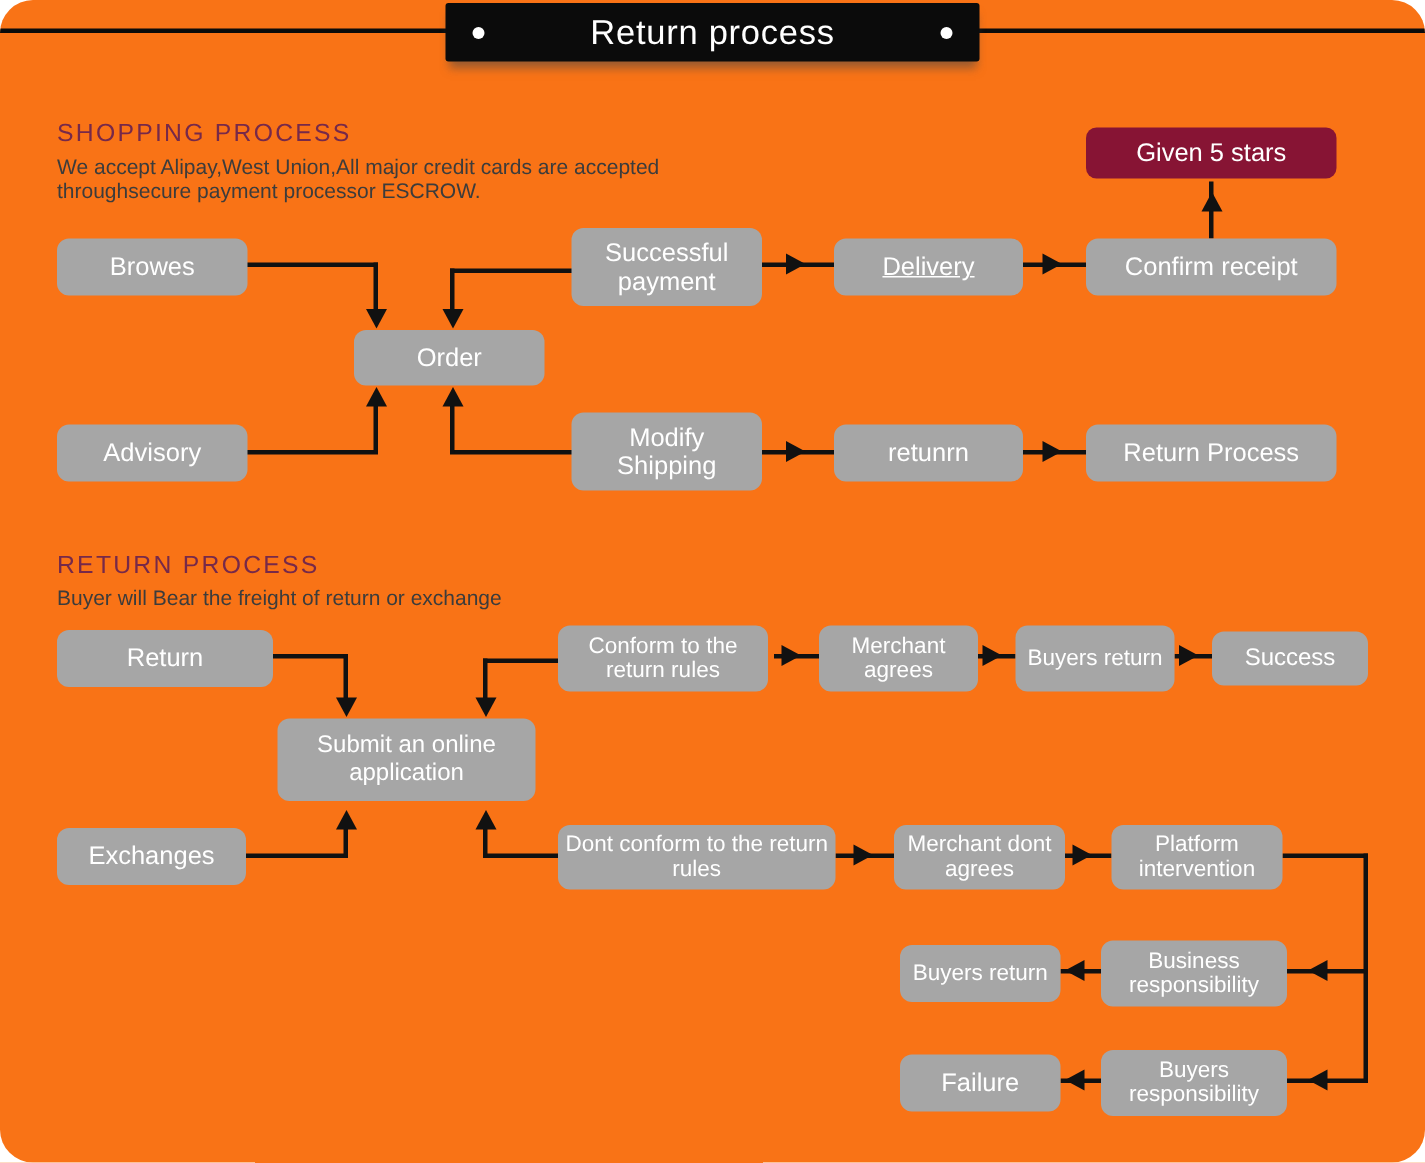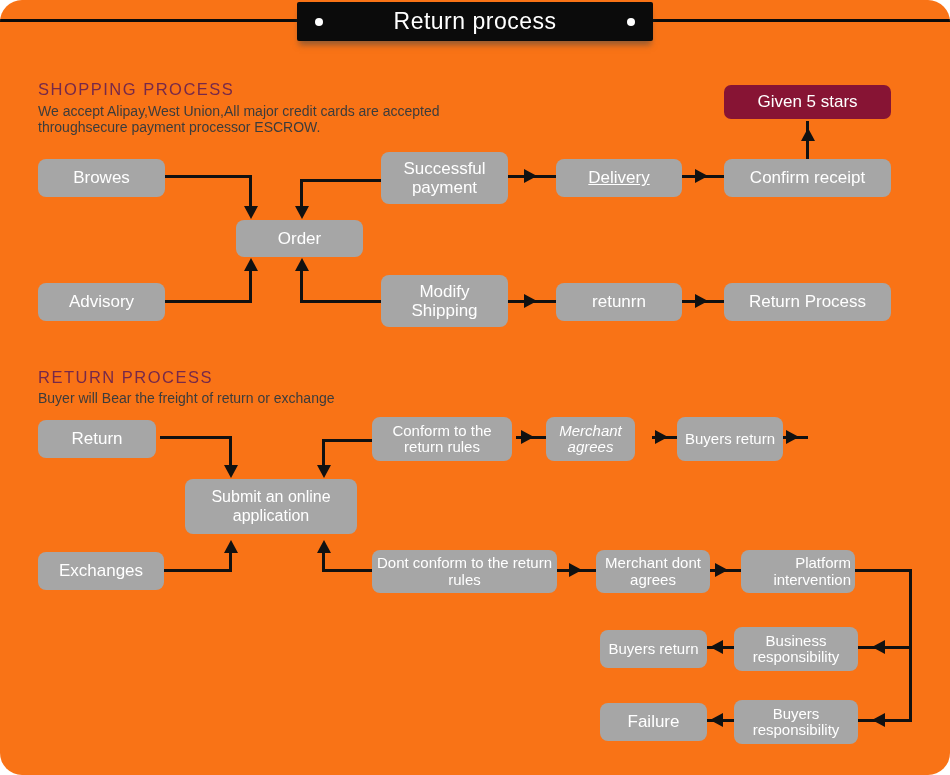--- a/index.html
+++ b/index.html
@@ -148,27 +148,28 @@
 
   <div class="hl" style="left:707px; top:646px; width:27px;"></div>
   <div class="ah left" style="left:710px; top:640px;"></div>
 
   <div class="hl" style="left:858px; top:719px; width:53px;"></div>
   <div class="ah left" style="left:872px; top:713px;"></div>
 
   <div class="hl" style="left:707px; top:719px; width:27px;"></div>
   <div class="ah left" style="left:710px; top:713px;"></div>
 
-  <div class="node" style="left:38px; top:420px; width:118px; height:38px;">Return</div>
+  <div class="node" style="left:38px; top:420px; width:144px; height:38px;">Return</div>
   <div class="node sm" style="left:372px; top:417px; width:140px; height:44px;">Conform to the return rules</div>
-  <div class="node sm" style="left:546px; top:417px; width:89px; height:44px;font-style:italic;">Merchant agrees</div>
+  <div class="node sm" style="left:546px; top:417px; width:106px; height:44px;">Merchant agrees</div>
   <div class="node sm" style="left:677px; top:417px; width:106px; height:44px;">Buyers return</div>
+  <div class="node md" style="left:808px; top:421px; width:104px; height:36px;">Success</div>
   <div class="node md" style="left:185px; top:479px; width:172px; height:55px;">Submit an online application</div>
   <div class="node" style="left:38px; top:552px; width:126px; height:38px;">Exchanges</div>
   <div class="node sm" style="left:372px; top:550px; width:185px; height:43px;">Dont conform to the return rules</div>
   <div class="node sm" style="left:596px; top:550px; width:114px; height:43px;">Merchant dont agrees</div>
-  <div class="node sm" style="left:741px; top:550px; width:114px; height:43px;text-align:right;">Platform intervention</div>
+  <div class="node sm" style="left:741px; top:550px; width:114px; height:43px;">Platform intervention</div>
   <div class="node sm" style="left:600px; top:630px; width:107px; height:38px;">Buyers return</div>
   <div class="node sm" style="left:734px; top:627px; width:124px; height:44px;">Business responsibility</div>
   <div class="node" style="left:600px; top:703px; width:107px; height:38px;">Failure</div>
   <div class="node sm" style="left:734px; top:700px; width:124px; height:44px;">Buyers responsibility</div>
 
 </div>
 
 </body></html>

